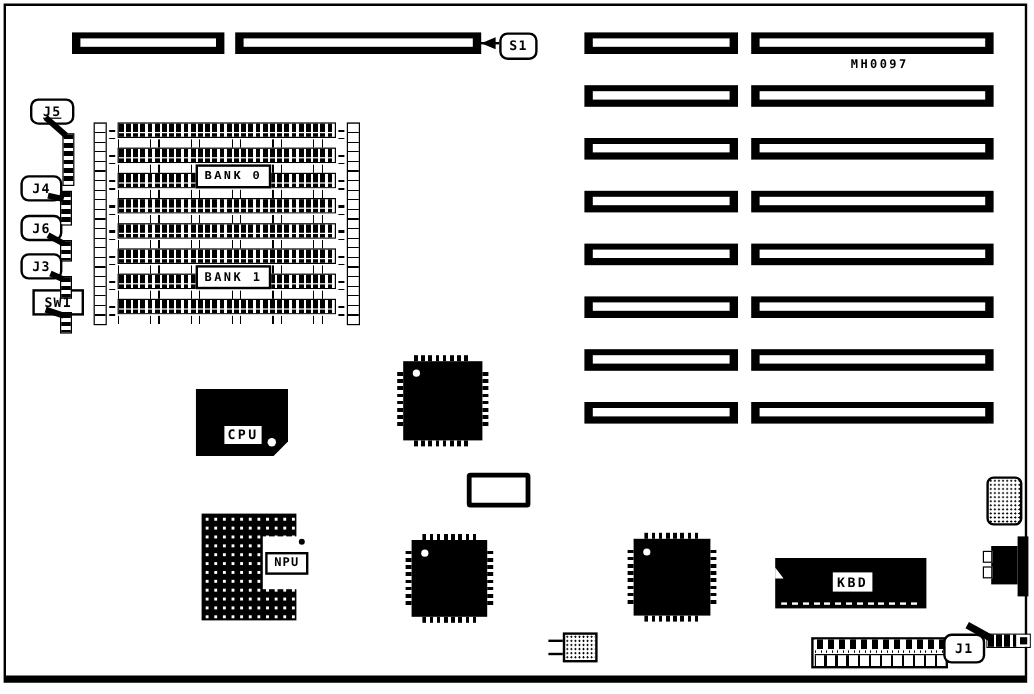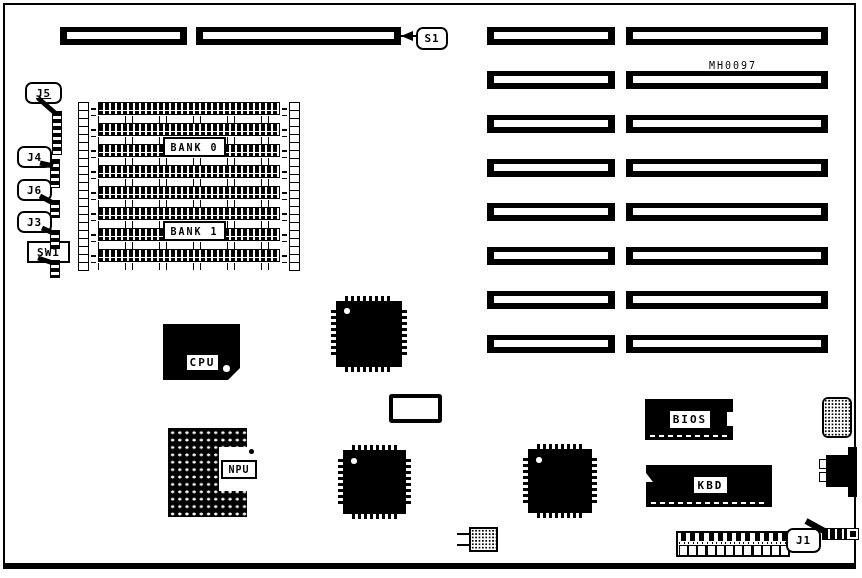--- a/index.html
+++ b/index.html
@@ -47,21 +47,21 @@
   .qfp .pb{position:absolute;left:9px;right:9px;bottom:-5px;height:5px;
            background:repeating-linear-gradient(90deg,#000 0 3px,transparent 3px 6px);}
   .qfp .pl{position:absolute;top:9px;bottom:9px;left:-5px;width:5px;
            background:repeating-linear-gradient(180deg,#000 0 3px,transparent 3px 6px);}
   .qfp .pr{position:absolute;top:9px;bottom:9px;right:-5px;width:5px;
            background:repeating-linear-gradient(180deg,#000 0 3px,transparent 3px 6px);}
   .dashline{position:absolute;left:5px;right:5px;bottom:3px;height:2px;
            background:repeating-linear-gradient(90deg,#fff 0 5px,transparent 5px 9px);}
   .dotgrid{background:radial-gradient(circle,#000 0.8px,transparent 0.9px) 0 0/3.4px 3.4px #fff;
            border:2px solid #000;}
-  #mh-label{position:absolute;left:698px;top:60px;font-size:10px;letter-spacing:2px;font-weight:normal;padding-left:11px;}
+  #mh-label{position:absolute;left:698px;top:49px;font-size:10px;letter-spacing:2px;font-weight:bold;padding-left:11px;}
   svg.overlay{position:absolute;left:0;top:0;pointer-events:none;}
 </style>
 </head>
 <body>
 
 <div id="page">
   <div id="frame"></div>
 
   <div class="slot" style="left:60px;top:27px;width:127px;">
       <div class="stripe"></div>
@@ -182,21 +182,21 @@
       <div class="simmbar"></div>
         <div class="sockband"></div>
       <div class="simmbar"></div>
         <div class="sockband"></div>
       <div class="simmbar"></div>
         <div class="sockband"></div>
     </div>
     <div class="bracketcol"></div>
     <div class="rail"></div>
   </div>
-  <div class="box-tag" style="left:163px;top:137px;width:59px;height:16px;">
+  <div class="box-tag" style="left:163px;top:137px;width:59px;height:16px;font-family:Liberation Mono, monospace;">
       <span>BANK 0</span>
     </div>
   <div class="box-tag" style="left:163px;top:221px;width:59px;height:16px;">
       <span>BANK 1</span>
     </div>
 
   <div class="chip" style="left:163px;top:324px;width:77px;height:56px;clip-path:polygon(0 0,100% 0,100% calc(100% - 12px),calc(100% - 12px) 100%,0 100%);">
     <div class="chip-tag" style="left:24px;top:31px;width:31px;height:15px;">
         <span>CPU</span>
       </div>
@@ -233,27 +233,20 @@
       <div class="box-tag" style="left:2px;top:13px;width:32px;height:15px;letter-spacing:1px;">
           <span>NPU</span>
         </div>
     </div>
   </div>
 
   <div style="position:absolute;left:457px;top:533px;width:13px;height:2px;background:#000;"></div>
   <div style="position:absolute;left:457px;top:544px;width:13px;height:2px;background:#000;"></div>
   <div class="dotgrid" style="position:absolute;left:469px;top:527px;width:29px;height:25px;box-sizing:border-box;"></div>
 
-  <div class="chip" style="left:645px;top:399px;width:88px;height:41px;">
-    <div style="position:absolute;right:0;top:13px;width:6px;height:14px;background:#fff;"></div>
-    <div class="chip-tag" style="left:25px;top:12px;width:40px;height:17px;">
-        <span>BIOS</span>
-      </div>
-    <div class="dashline"></div>
-  </div>
 
   <div class="chip" style="left:646px;top:465px;width:126px;height:42px;">
     <div style="position:absolute;left:0;top:8px;width:0;height:0;border-top:9px solid transparent;border-left:7px solid #fff;"></div>
     <div class="chip-tag" style="left:48px;top:12px;width:33px;height:16px;">
         <span>KBD</span>
       </div>
     <div class="dashline"></div>
   </div>
 
   <div style="position:absolute;left:676px;top:531px;width:114px;height:26px;border:2px solid #000;background:#fff;box-sizing:border-box;">

